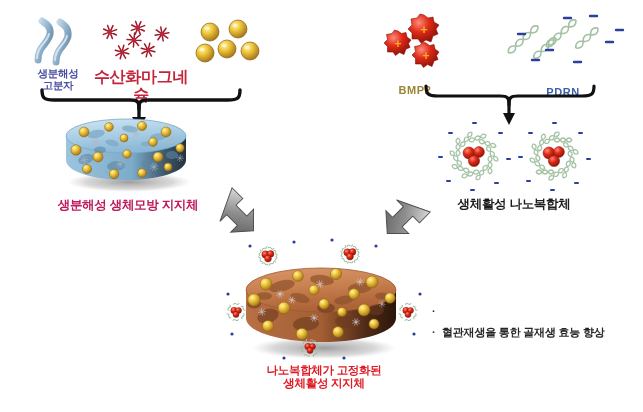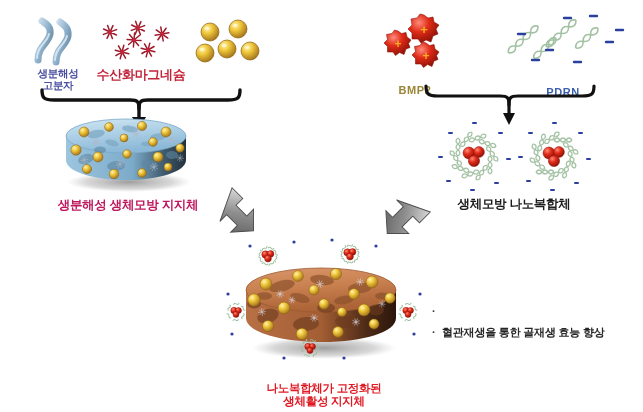--- a/index.html
+++ b/index.html
@@ -23,21 +23,21 @@
   
   .lbl {
     position: absolute;
     text-align: center;
     font-weight: bold;
     line-height: 1.12;
     white-space: pre-line;
     letter-spacing: -0.3px;
   }
   .lbl-poly   { font-size: 10.5px; color: #4a4fa0; }
-  .lbl-mg     { font-size: 13px; color: #c2243a; }
+  .lbl-mg     { font-size: 16px; color: #c2243a; }
   .lbl-ecm    { font-size: 10.5px; color: #b08a1c; }
   .lbl-bmp2   { font-size: 11px;   color: #9b8535; letter-spacing: 0.6px; }
   .lbl-pdrn   { font-size: 11px;   color: #3a5fae; letter-spacing: 0.6px; margin-top: 20px; }
   .lbl-sc1    { font-size: 12.5px; color: #be185d; }
   .lbl-sc2    { font-size: 12.5px; color: #1b1b1b; }
   .lbl-final  { font-size: 11.5px; color: #e01b24; }
 
   .bullets {
     position: absolute;
     font-size: 11px;
@@ -422,21 +422,21 @@
         <rect x="-36" y="0" width="5" height="2" rx="1"></rect>
           <rect x="-26" y="-24" width="5" height="2" rx="1"></rect>
       </g>
       <g stroke="#8d1208" stroke-width="0.5">
         <circle cx="-5" cy="-3" r="6" fill="url(#redBall)"></circle>
         <circle cx="5" cy="-4" r="5.4" fill="url(#redBall)"></circle>
         <circle cx="0" cy="5" r="5.6" fill="url(#redBall)"></circle>
       </g>
     </g>
   </svg>
-  <div class="lbl lbl-sc2" style="left:424px;top:197px;width:180px;">생체모방 나노복합체</div>
+  <div class="lbl lbl-sc2" style="left:424px;top:197px;width:180px;">생체활성 나노복합체</div>
 
   <svg class="abs" style="left:208px;top:192px;" width="56" height="48" viewBox="0 0 56 48">
     <path d="M4 6 L20 6 L20 16 L36 16 L36 6 L52 22 L36 40 L36 30 L20 30 L20 40 Z" fill="url(#arrowGrad)" stroke="#4f4f4f" stroke-width="1" transform="rotate(45 28 24) scale(0.95) translate(1.5,1.2)"></path>
   </svg>
 
   <svg class="abs" style="left:374px;top:192px;" width="56" height="48" viewBox="0 0 56 48">
     <path d="M4 6 L20 6 L20 16 L36 16 L36 6 L52 22 L36 40 L36 30 L20 30 L20 40 Z" fill="url(#arrowGrad)" stroke="#4f4f4f" stroke-width="1" transform="rotate(135 28 24) scale(0.95) translate(1.5,1.2)"></path>
   </svg>
 
   <svg class="abs" style="left:224px;top:238px;" width="200" height="128" viewBox="0 0 200 128">
@@ -665,21 +665,21 @@
       <circle cx="108" cy="2" r="1.6"></circle>
         <circle cx="152" cy="8" r="1.6"></circle>
       <circle cx="4" cy="56" r="1.6"></circle>
         <circle cx="196" cy="56" r="1.6"></circle>
       <circle cx="8" cy="96" r="1.6"></circle>
         <circle cx="190" cy="96" r="1.6"></circle>
       <circle cx="60" cy="120" r="1.6"></circle>
         <circle cx="120" cy="120" r="1.6"></circle>
     </g>
   </svg>
-  <div class="lbl lbl-final" style="left:232px;top:382px;width:184px;text-align:center;">나노복합체가 고정화된
+  <div class="lbl lbl-final" style="left:232px;top:364px;width:184px;text-align:center;">나노복합체가 고정화된
 생체활성 지지체</div>
 
   <div class="bullets" style="left:432px;top:301px;width:206px;">
     <div class="row">
       <span class="dot">·</span>
     </div>
     <div class="row">
       <span class="dot">·</span>
       <span>혈관재생을 통한 골재생 효능 향상</span>
     </div>

